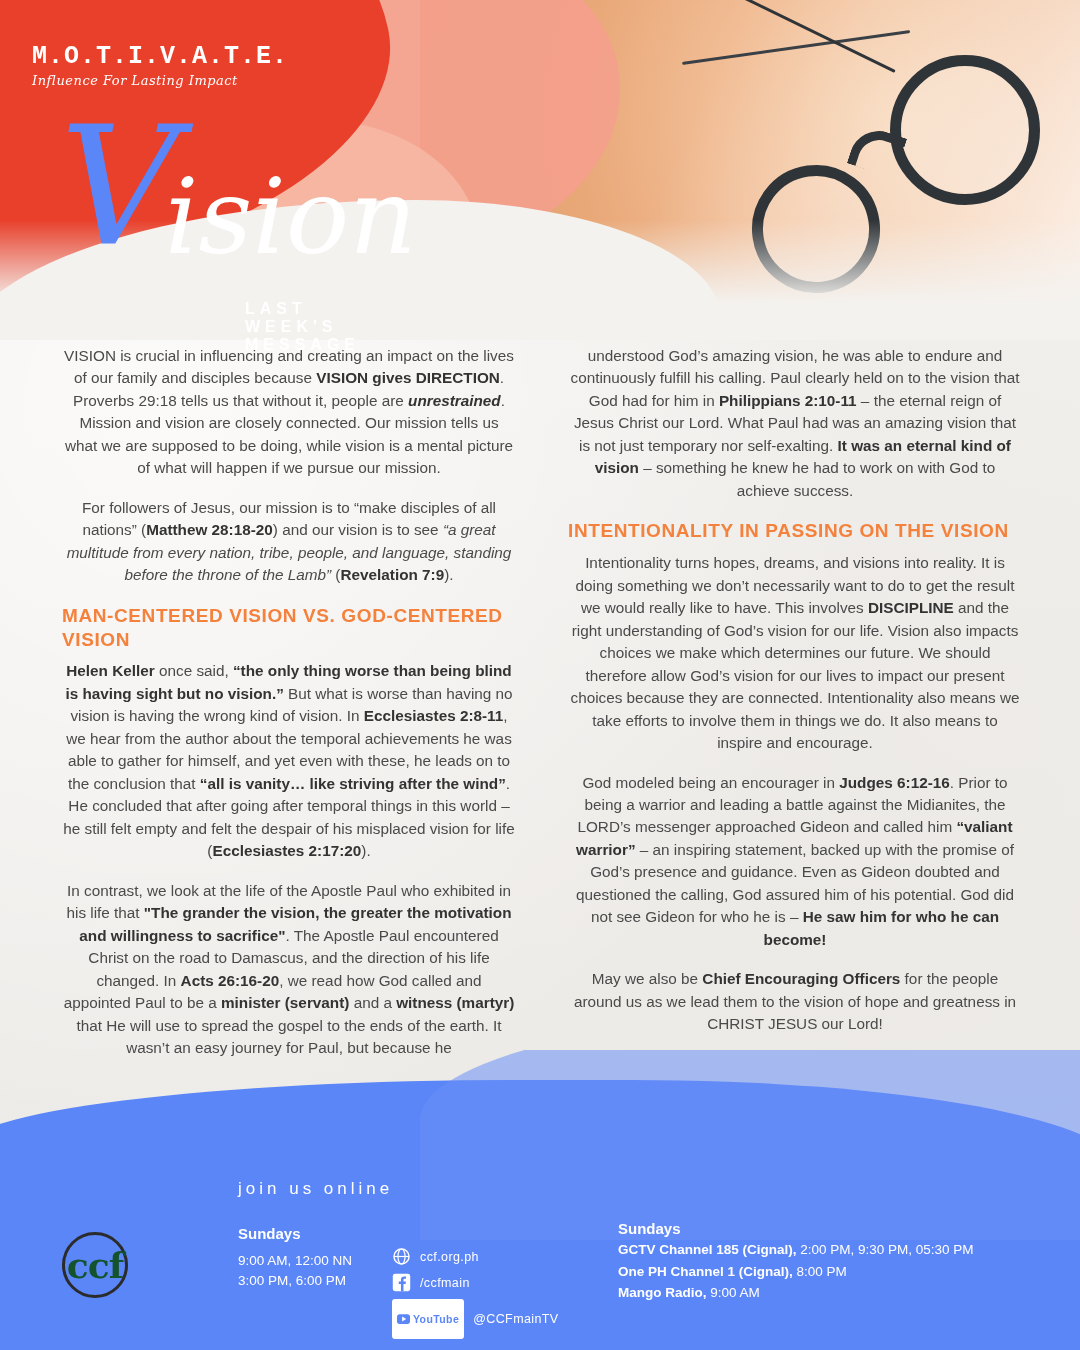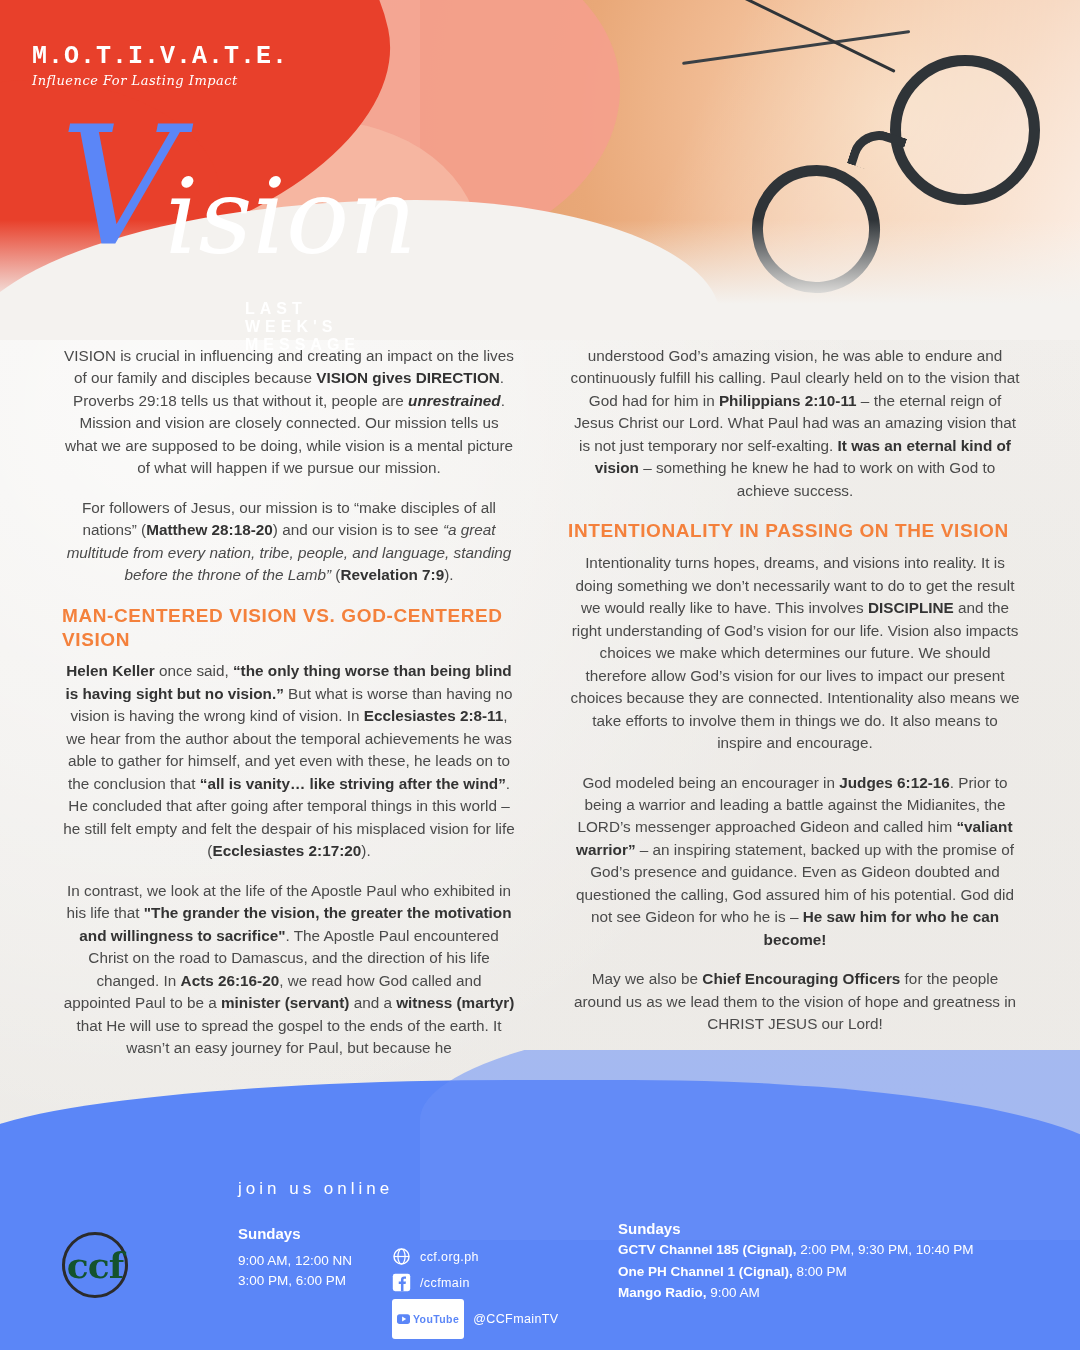--- a/index.html
+++ b/index.html
@@ -368,20 +368,20 @@
             </span>
             <span>@CCFmainTV</span>
           </div>
         </div>
       </div>
     </div>
 
     <div class="f-col f-tv">
       <div class="f-sunday">Sundays</div>
       <div class="tv-lines f-line" id="tv-list">
-          <div><b>GCTV Channel 185 (Cignal),</b><span> 2:00 PM, 9:30 PM, 10:40 PM</span></div>
+          <div><b>GCTV Channel 185 (Cignal),</b><span> 2:00 PM, 9:30 PM, 05:30 PM</span></div>
           <div><b>One PH Channel 1 (Cignal),</b><span> 8:00 PM</span></div>
           <div><b>Mango Radio,</b><span> 9:00 AM</span></div>
         </div>
     </div>
   </div>
 
 </div>
 
 </body></html>

